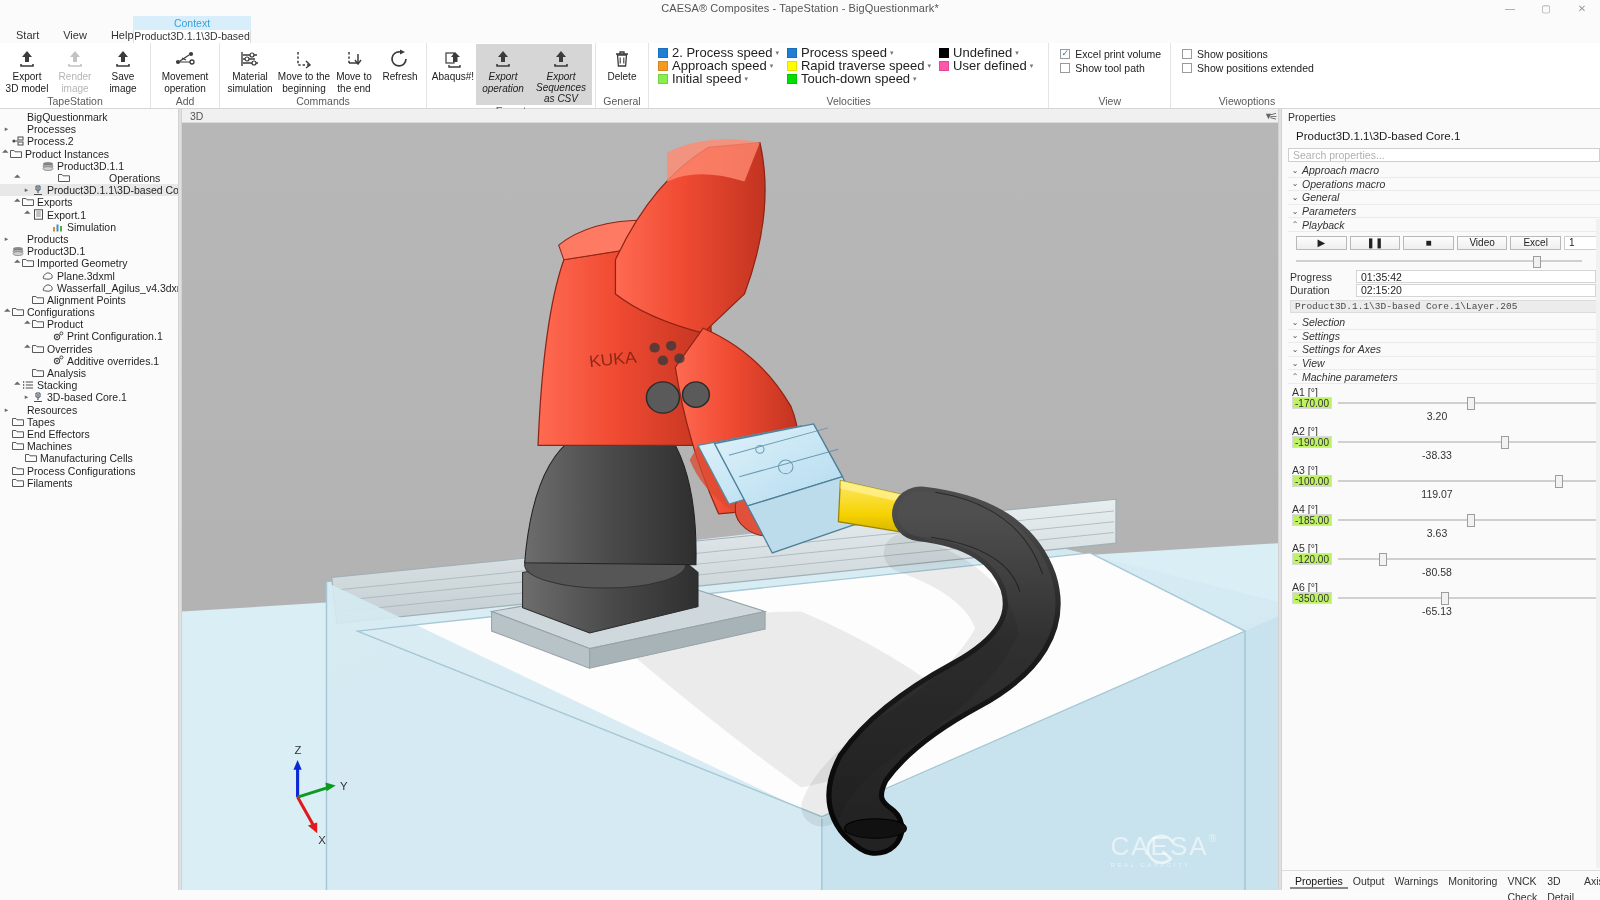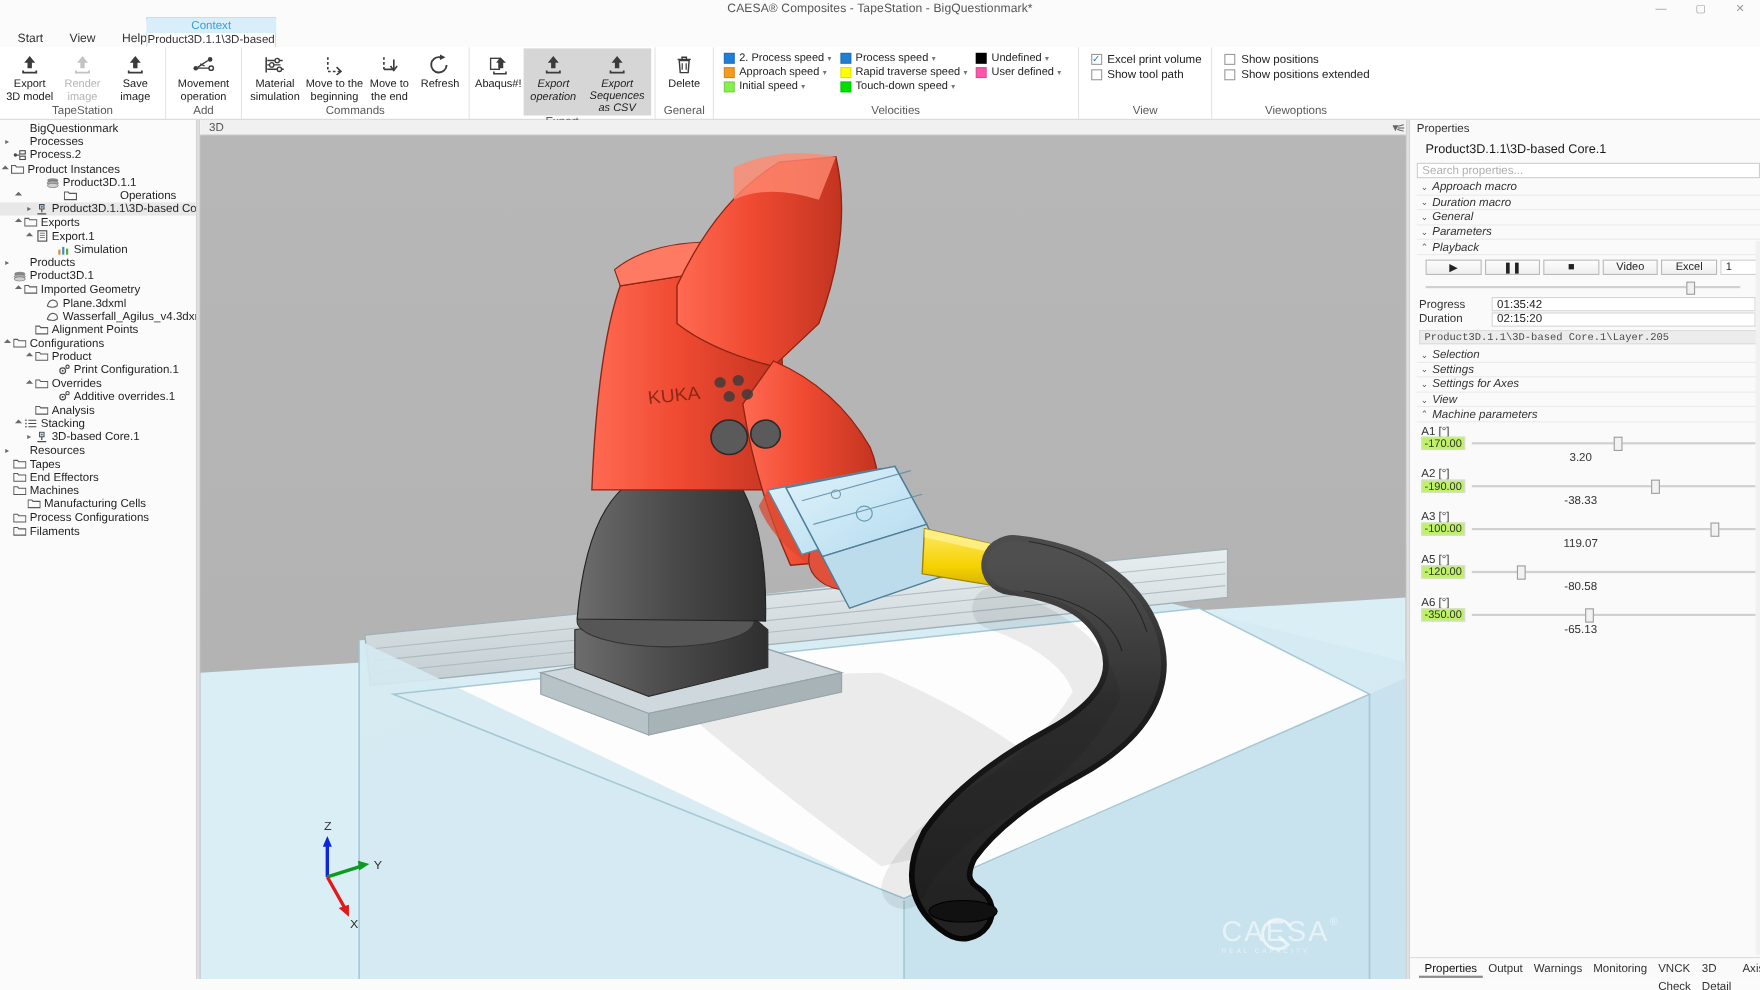--- a/index.html
+++ b/index.html
@@ -62,21 +62,21 @@
   .bigbtn.italic .lbl { font-style: italic; }
   .bigbtn.w60 { width: 62px; }
   .bigbtn.w52 { width: 54px; }
   .bigbtn.w44 { width: 46px; }
 
   
   .velcols { display: flex; gap: 0; padding: 2px 4px 0 6px; }
   .velcol { display: flex; flex-direction: column; justify-content: flex-start; }
   .velitem { display: flex; align-items: center; height: 13px; padding-right: 8px; cursor: default; }
   .sw { width: 10px; height: 10px; margin-right: 4px; border: 1px solid rgba(0,0,0,.12); flex: 0 0 10px; }
-  .velitem .vt { font-size: 10px; color: #222; }
+  .velitem .vt { font-size: 13px; color: #222; }
   .caret { margin-left: 3px; font-size: 7px; color: #777; }
 
   
   .chkcol { display: flex; flex-direction: column; padding: 3px 6px 0 8px; }
   .chkitem { display: flex; align-items: center; height: 13px; margin-bottom: 1px; cursor: default; }
   .cb {
     width: 10px; height: 10px; border: 1px solid #9a9a9a; background: #fff; margin-right: 5px;
     display: flex; align-items: center; justify-content: center; flex: 0 0 10px;
   }
   .cb.on::after { content: "✓"; font-size: 9px; color: #1a7ec8; line-height: 9px; }
@@ -894,21 +894,21 @@
       <div class="pp-search">Search properties...</div>
 
       <div class="pp-body">
         <div id="sections-before">
             <div class="sect">
               <span class="chev">⌄</span>
               <span class="sname">Approach macro</span>
             </div>
             <div class="sect">
               <span class="chev">⌄</span>
-              <span class="sname">Duration macro</span>
+              <span class="sname">Operations macro</span>
             </div>
             <div class="sect">
               <span class="chev">⌄</span>
               <span class="sname">General</span>
             </div>
             <div class="sect">
               <span class="chev">⌄</span>
               <span class="sname">Parameters</span>
             </div>
             <div class="sect">
@@ -991,20 +991,31 @@
               <div class="axisline">
                 <div class="axismin">-100.00</div>
                 <div class="axisslider">
                   <div class="atrack"></div>
                   <div class="athumb" style="left: 84%;"></div>
                 </div>
               </div>
               <div class="axisval">119.07</div>
             </div>
             <div class="axisrow">
+              <div class="axisname">A4 [°]</div>
+              <div class="axisline">
+                <div class="axismin">-185.00</div>
+                <div class="axisslider">
+                  <div class="atrack"></div>
+                  <div class="athumb" style="left: 50%;"></div>
+                </div>
+              </div>
+              <div class="axisval">3.63</div>
+            </div>
+            <div class="axisrow">
               <div class="axisname">A5 [°]</div>
               <div class="axisline">
                 <div class="axismin">-120.00</div>
                 <div class="axisslider">
                   <div class="atrack"></div>
                   <div class="athumb" style="left: 16%;"></div>
                 </div>
               </div>
               <div class="axisval">-80.58</div>
             </div>

